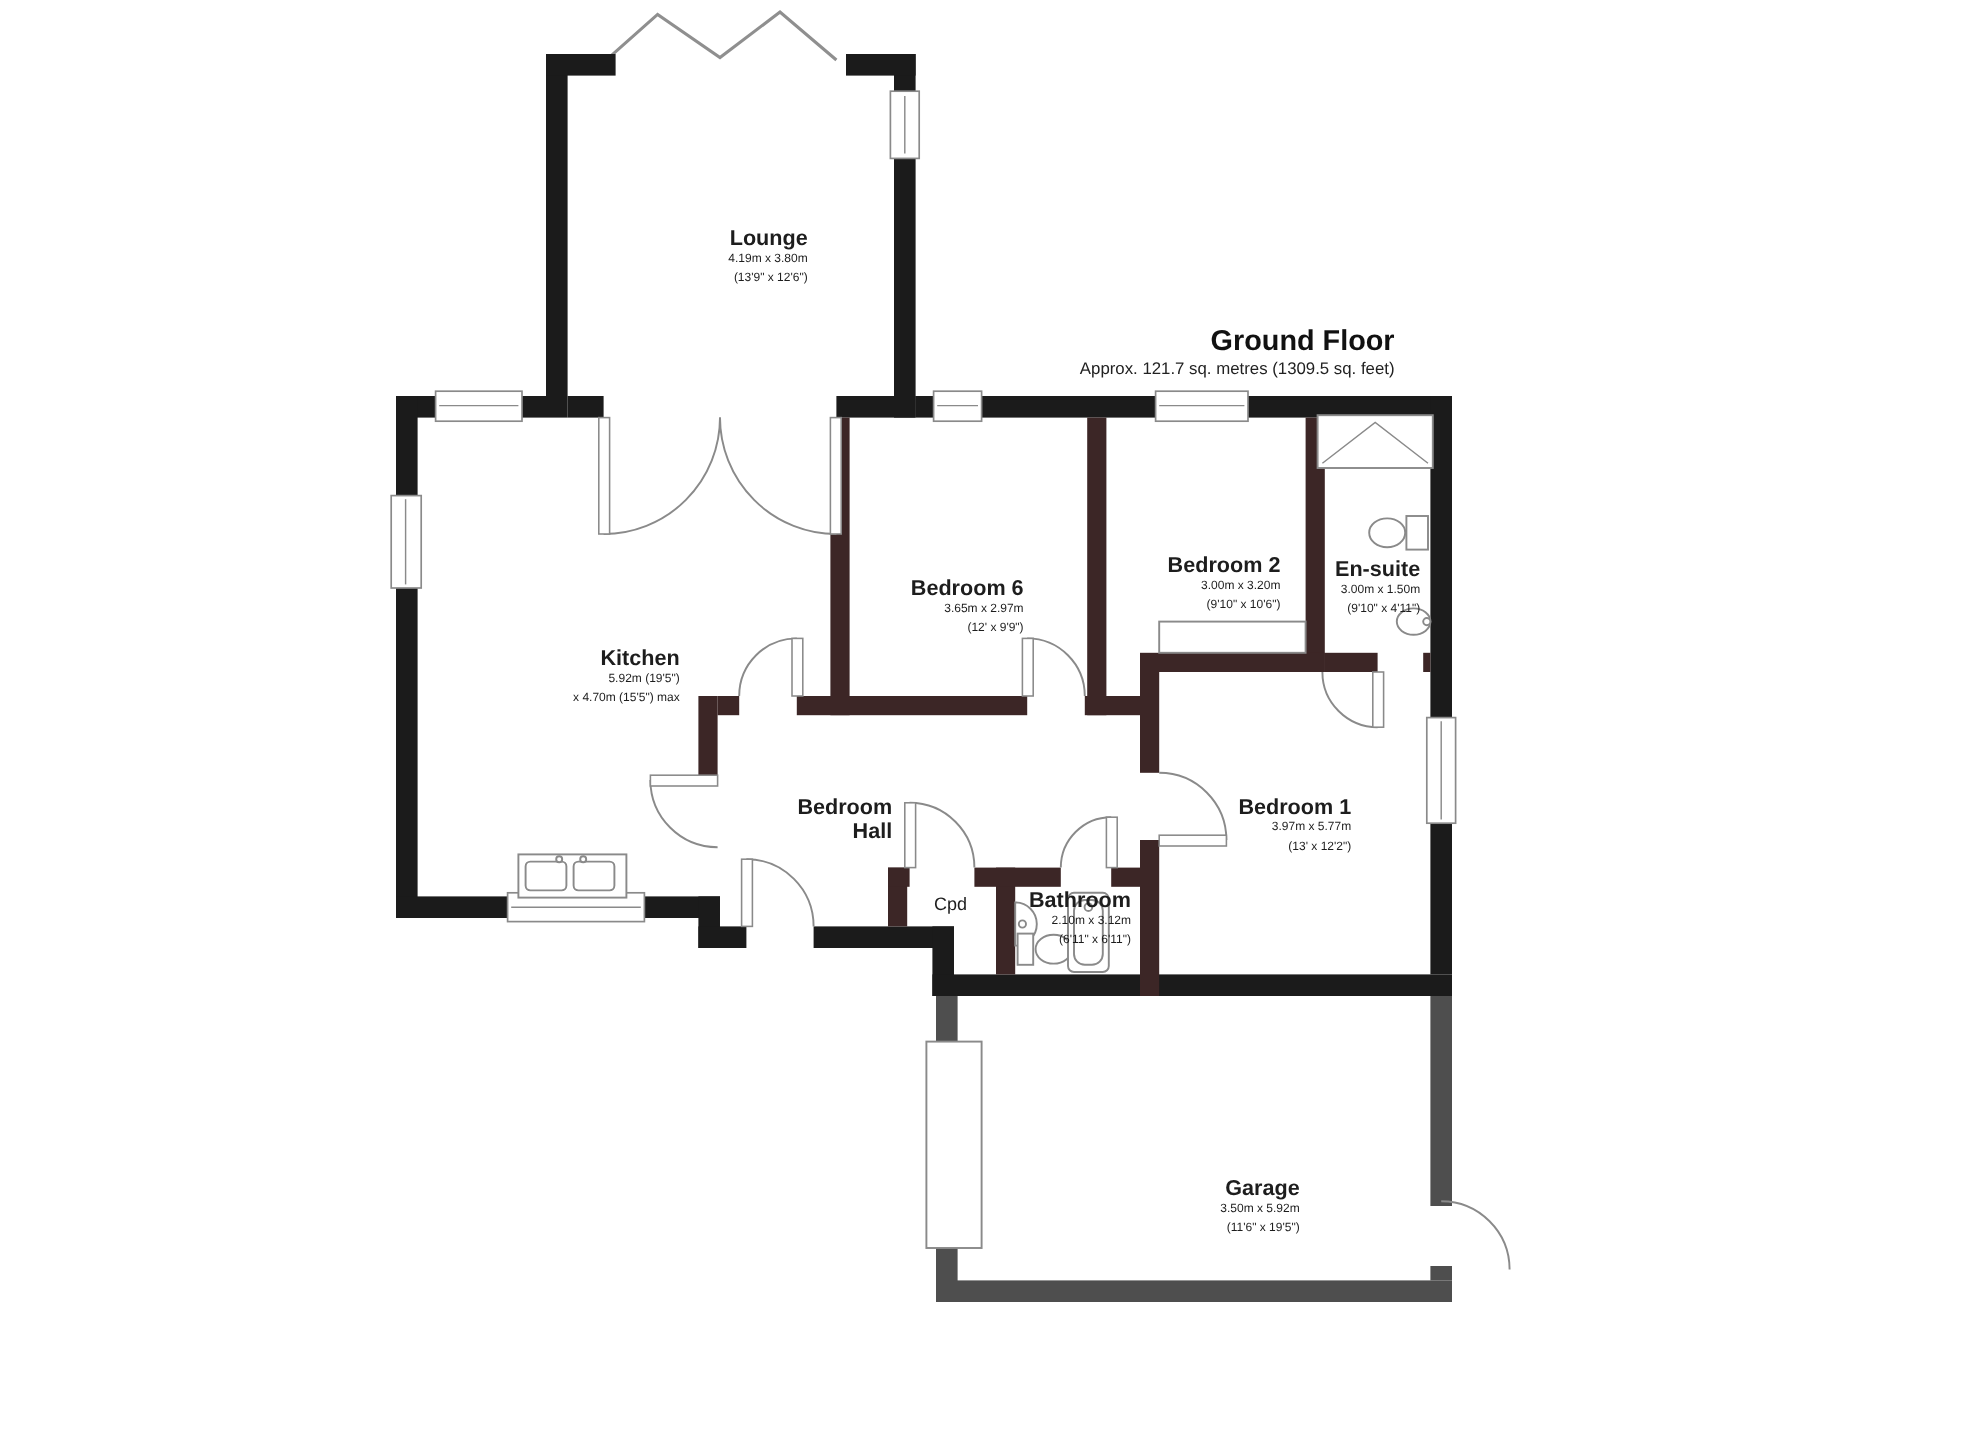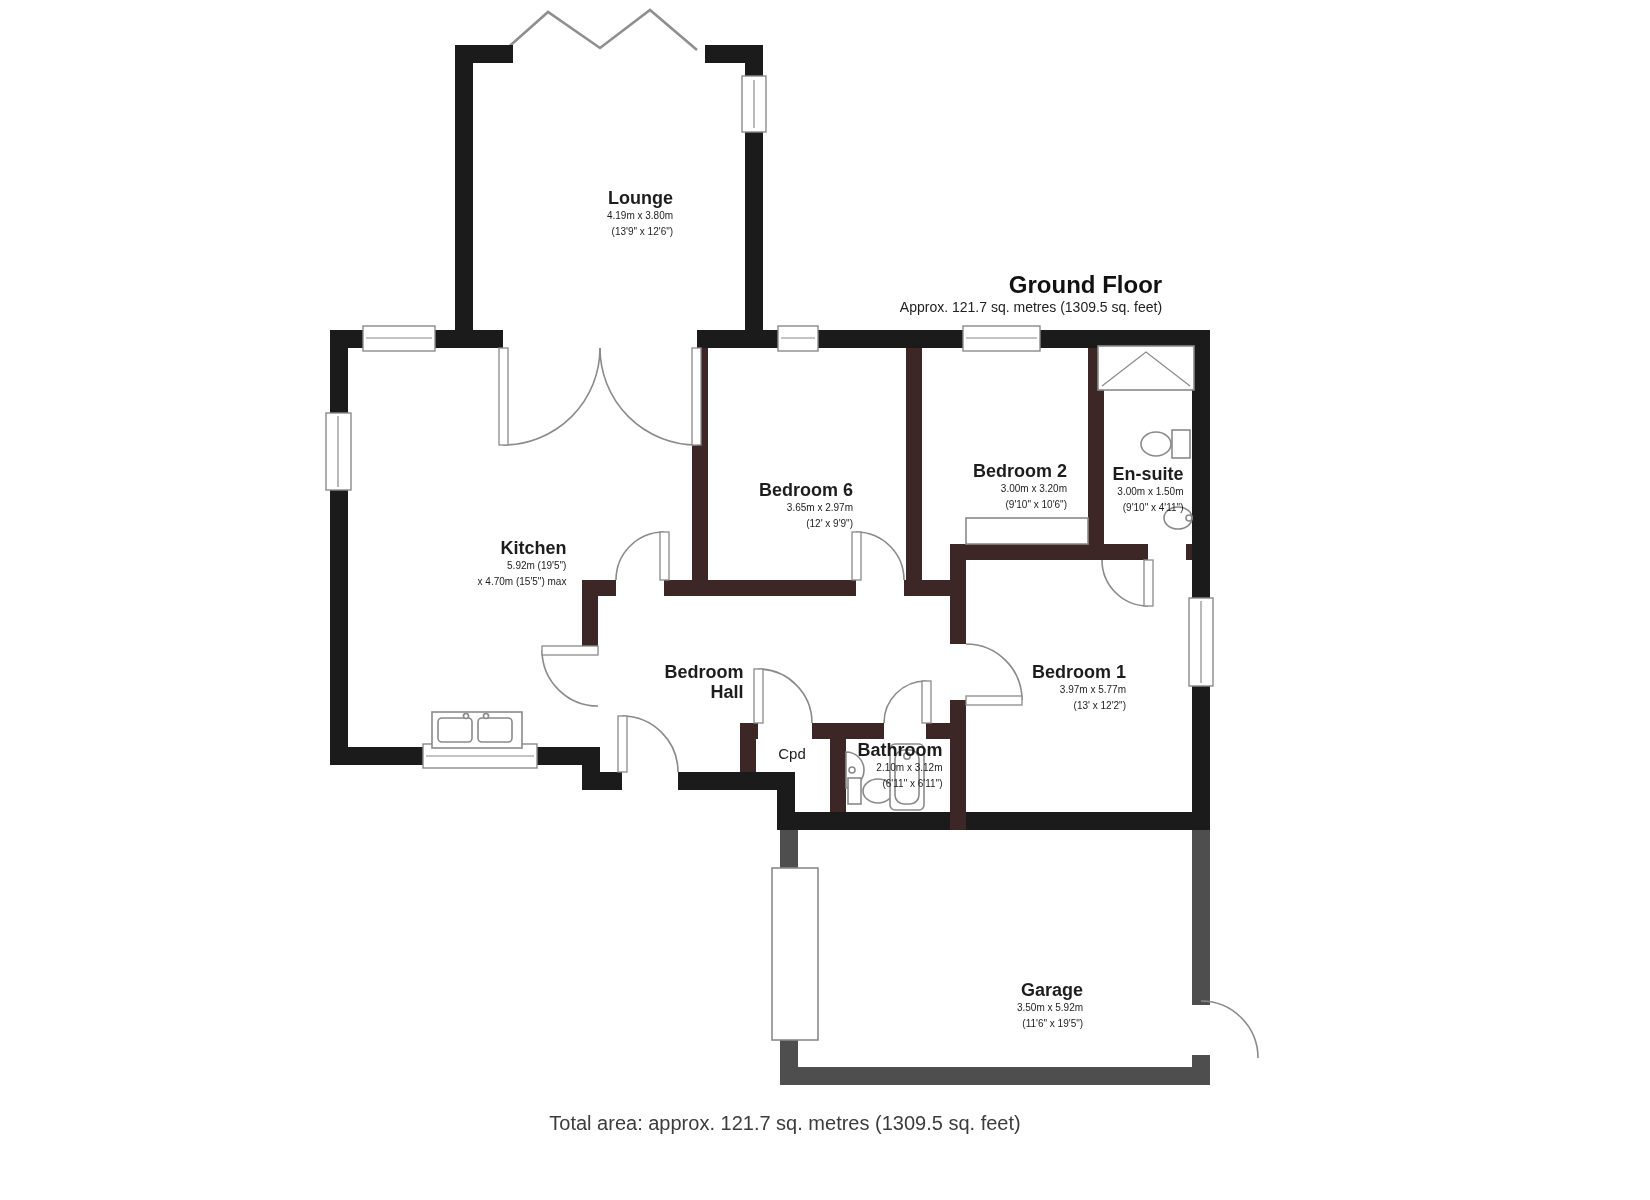--- a/index.html
+++ b/index.html
@@ -265,15 +265,14 @@
     <div class="room-dims">3.97m x 5.77m</div>
     <div class="room-dims">(13' x 12'2")</div>
   </div>
 
   <div class="room-label" style="left:1050px;top:980px">
     <div class="room-name">Garage</div>
     <div class="room-dims">3.50m x 5.92m</div>
     <div class="room-dims">(11'6" x 19'5")</div>
   </div>
 
-  <div id="footer-total">Total area: approx. 121.7 sq. metres (1309.5 sq. feet)</div>
 
 </div>
 
 </body></html>

